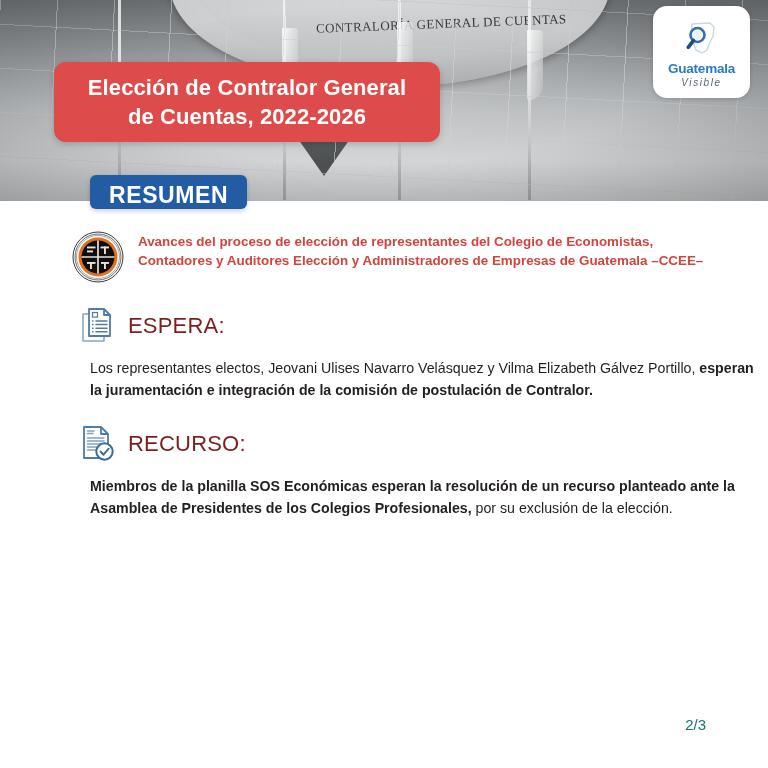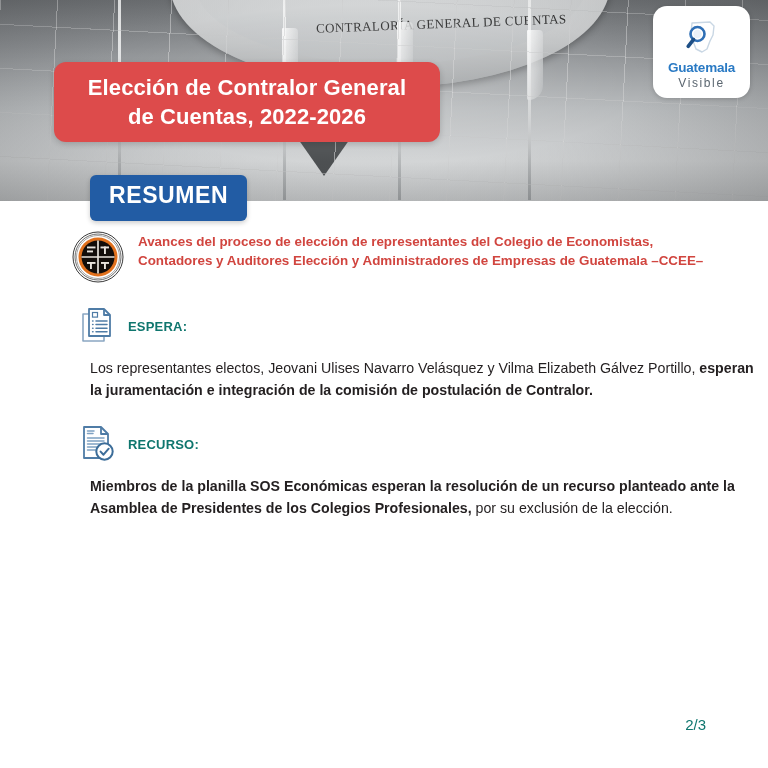--- a/index.html
+++ b/index.html
@@ -86,36 +86,36 @@
   .title-box h1{
     color:#ffffff; font-size:22px; font-weight:bold; line-height:1.32;
     text-align:center; letter-spacing:.1px;
   }
 
   
   .resumen-tab{
     position:absolute; left:90px; top:175px;
     background:#225ca4;
     color:#ffffff; font-size:23px; font-weight:bold; letter-spacing:.6px;
-    padding:7px 19px 12px 19px;
+    padding:7px 19px 0 19px;
     border-radius:6px;
     box-shadow:0 2px 5px rgba(0,0,0,.20);
   }
 
   
   .logo-card{
     position:absolute; right:18px; top:6px; width:97px; height:92px;
     background:#ffffff; border-radius:14px;
     box-shadow:0 1px 5px rgba(0,0,0,.18);
     display:flex; flex-direction:column; align-items:center; justify-content:center;
     padding-top:4px;
   }
   .logo-mark{ width:44px; height:40px; margin-bottom:1px; }
   .logo-name{ color:#2a7ac4; font-size:13.5px; font-weight:bold; letter-spacing:-.2px; }
-  .logo-sub{ color:#5b6670; font-size:12px; letter-spacing:1.6px; margin-top:1px; }
+  .logo-sub{ color:#5b6670; font-size:10px; letter-spacing:1.6px; margin-top:1px;font-style:italic; }
 
   
   .content{ position:absolute; left:16px; top:201px; width:768px; }
 
   .org-row{
     display:flex; align-items:flex-start; gap:14px;
     padding:28px 36px 0 56px;
   }
   .org-seal{ flex:0 0 auto; width:52px; height:52px; margin-top:2px; }
   .org-title{
@@ -123,21 +123,21 @@
     padding-top:3px;
   }
 
   .section{ padding:0 36px 0 64px; }
   .section-head{
     display:flex; align-items:center; gap:13px;
     margin-top:24px; margin-bottom:12px;
   }
   .section-icon{ flex:0 0 auto; width:35px; height:38px; }
   .section-title{
-    color:#0f766e; font-size:13px; font-weight:bold; letter-spacing:.2px;
+    color:#7f1d1d; font-size:22px; font-weight:normal; letter-spacing:.2px;
   }
   .section-body{
     color:#231f20; font-size:14.2px; line-height:1.55;
     padding-left:0; padding-right:28px;
     margin-left:-10px;
   }
   .section-body .b{ font-weight:bold; }
 
   .espera-wrap{ padding-left:84px; }
 

